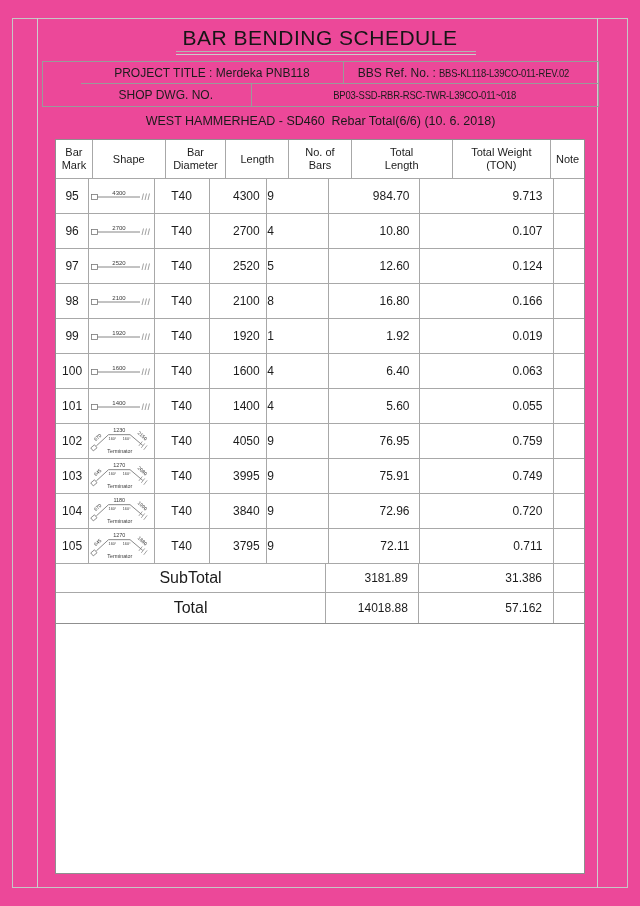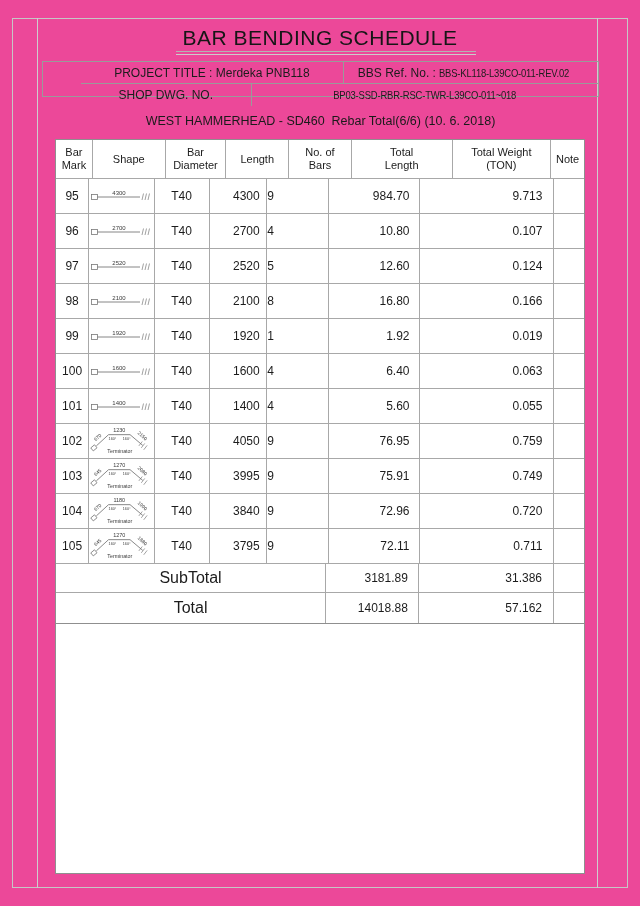--- a/index.html
+++ b/index.html
@@ -12,21 +12,21 @@
   .frame-line-left  { position: absolute; left: 37px;  top: 18px; height: 870px; width: 0; border-left: 1px solid #cdcdcd; }
   .frame-line-right { position: absolute; left: 597px; top: 18px; height: 870px; width: 0; border-left: 1px solid #cdcdcd; }
 
   
   .doc-title { position: absolute; left: 0; top: 26px; width: 640px; text-align: center;
                font-size: 21px; letter-spacing: .5px; color: #161616; }
   .title-underline { position: absolute; left: 176px; top: 51px; width: 300px; height: 4px;
                      border-top: 1px solid #b3b3b3; border-bottom: 1px solid #cccccc; }
 
   
-  .info-table { position: absolute; left: 42px; top: 61px; width: 557px; height: 36px; border: 1px solid #9a9a9a; padding-left: 38px; }
+  .info-table { position: absolute; left: 42px; top: 61px; width: 557px; height: 46px; border: 1px solid #9a9a9a; padding-left: 38px; }
   .info-row { display: flex; height: 22px; }
   .info-row.first { border-bottom: 1px solid #9a9a9a; }
   .info-cell { display: flex; align-items: center; justify-content: center; font-size: 12px; white-space: pre; }
   .info-cell.br { border-right: 1px solid #9a9a9a; }
   .cell-project { width: 282px; }
   .cell-bbs { width: 273px; }
   .cell-shop { width: 183px; }
   .cell-dwgno { width: 372px; }
   .condensed { display: inline-block; transform: scaleX(.9); transform-origin: left center; font-size: 10.5px; letter-spacing: -.2px; }
   .condensed.ctr { transform-origin: center center; }

